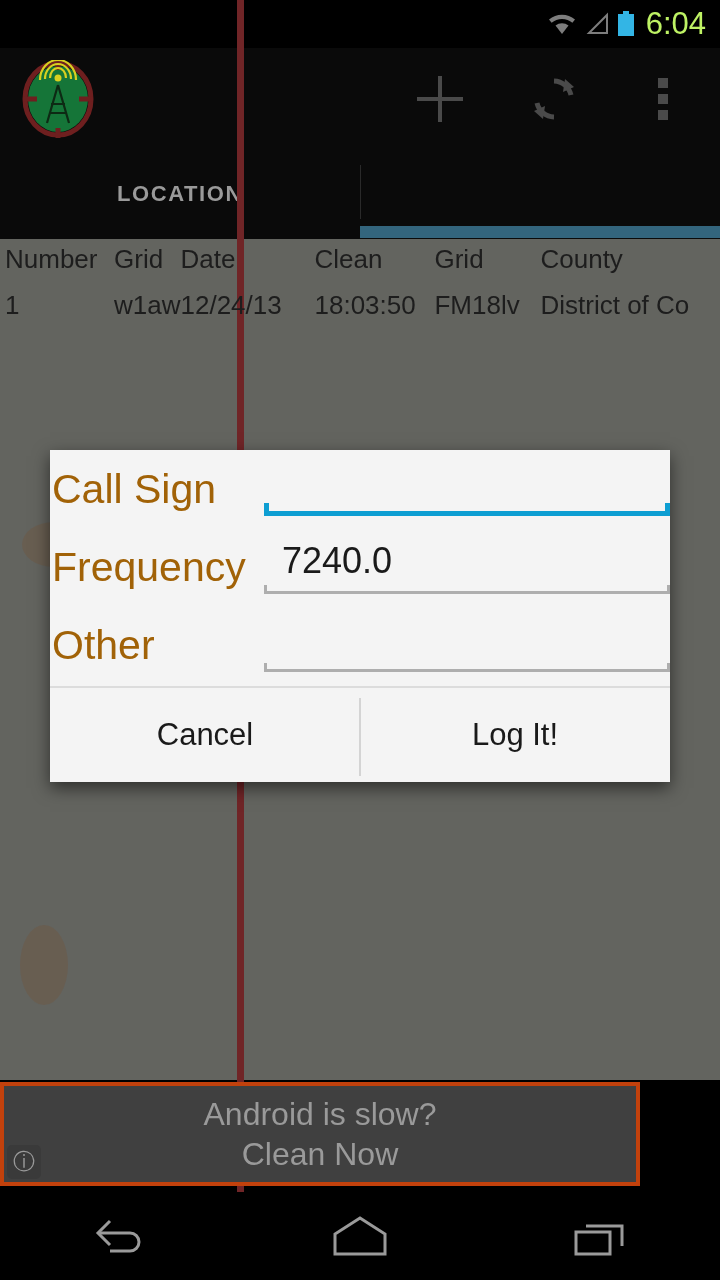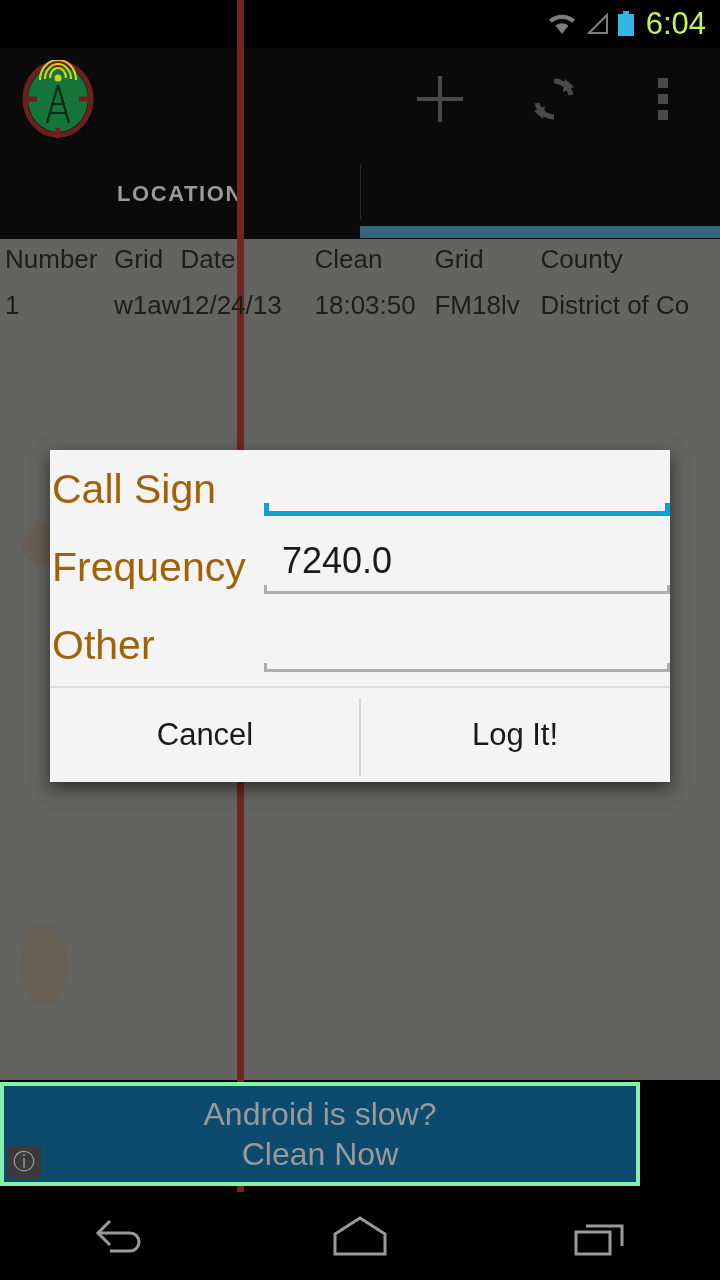--- a/index.html
+++ b/index.html
@@ -142,21 +142,21 @@
     font-size:31px; color:#1a1a1a; background:#f4f4f4;
   }
   #button-divider {
     position:absolute; left:309px; top:248px; width:2px; height:78px;
     background:#d4d4d4;
   }
 
   
   #ad-banner {
     position:absolute; left:0px; top:1082px; width:640px; height:104px;
-    background:#0c4a6e; border:4px solid #86efac;
+    background:#404040; border:4px solid #c2410c;
     display:flex; flex-direction:column; align-items:center;
     justify-content:center;
   }
   .ad-line { color:#9a9a9a; font-size:32px; line-height:40px; }
   #ad-info-icon {
     position:absolute; left:3px; bottom:3px; width:34px; height:34px;
     border-radius:5px; background:#3a3a3a;
     display:flex; align-items:center; justify-content:center;
     color:#9a9a9a; font-size:22px;
   }

